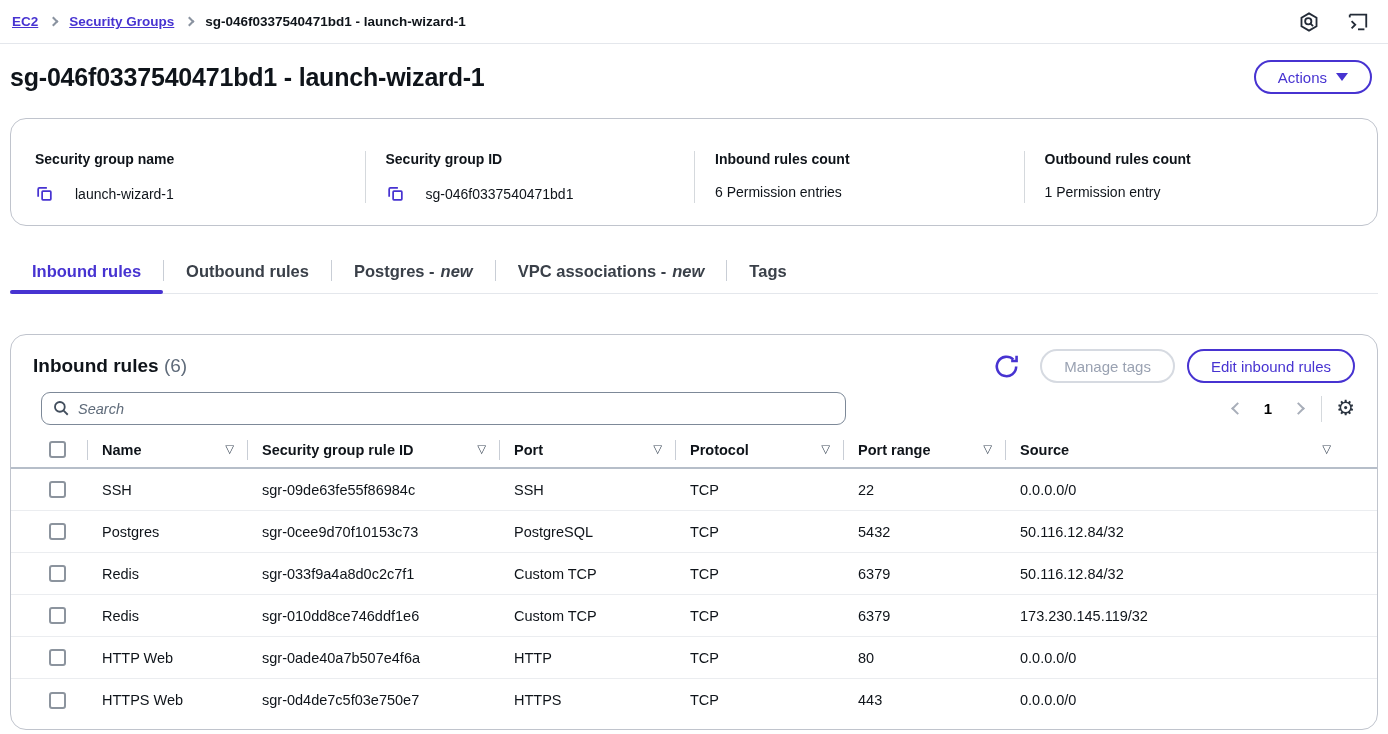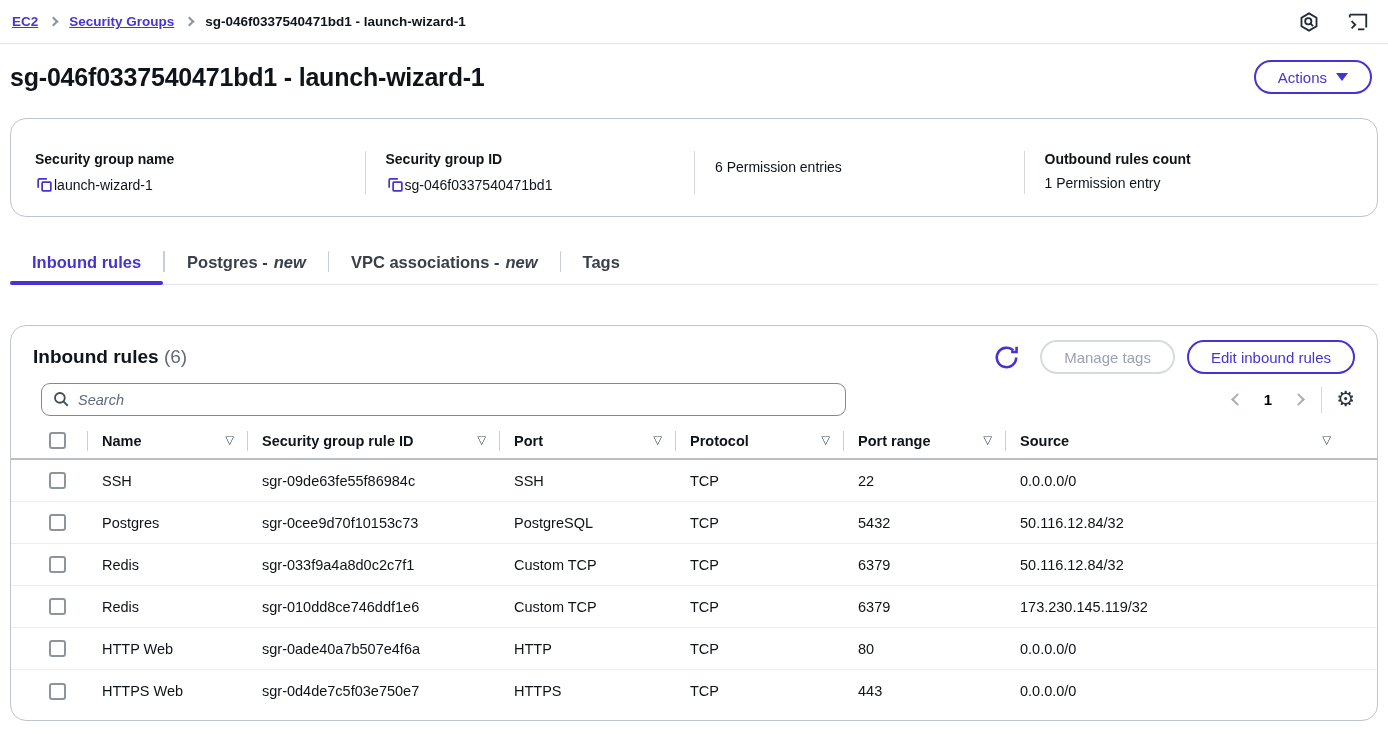--- a/index.html
+++ b/index.html
@@ -44,21 +44,21 @@
   .card{
     margin:24px 10px 0 10px;border:1px solid var(--card-border);
     border-radius:16px;background:#fff;
   }
   .details-card{padding:16px 24px 22px 24px;}
   .card-h{font-size:19px;font-weight:800;}
   .fields{display:grid;grid-template-columns:repeat(4,1fr);margin-top:16px;}
   .field{padding-right:16px;}
   .field + .field{border-left:1px solid #d5d9dd;padding-left:20px;}
   .field-label{font-weight:700;font-size:14px;}
-  .field-value{margin-top:8px;display:flex;align-items:center;gap:0;font-size:14px;}
+  .field-value{margin-top:17px;display:flex;align-items:center;gap:21px;font-size:14px;}
   .copy-ic{flex:0 0 auto;cursor:pointer;display:flex;}
   
   .tabs{display:flex;align-items:stretch;margin:30px 10px 0 10px;border-bottom:1px solid var(--hairline);}
   .tab{
     display:flex;align-items:center;padding:6px 22px 12px 22px;font-size:16.5px;font-weight:700;
     color:#3a4049;cursor:pointer;position:relative;background:none;border:none;
     font-family:"Liberation Sans",sans-serif;
   }
   .tab .suffix{font-style:italic;margin-left:6px;}
   .tab.active{color:var(--accent);}
@@ -163,38 +163,42 @@
         <span class="copy-ic">
           <svg width="19" height="19" viewBox="0 0 24 24" fill="none" stroke="#4733d1" stroke-width="2.2">
             <rect x="9" y="9" width="11" height="11" rx="1"></rect>
             <path d="M15 5H5.5A1.5 1.5 0 0 0 4 6.5V16"></path>
           </svg>
         </span>
         <span>sg-046f0337540471bd1</span>
       </div>
     </div>
     <div class="field">
+      <div class="field-label">Inbound rules count</div>
       <div class="field-value">
           <span>6 Permission entries</span>
         </div>
     </div>
     <div class="field">
       <div class="field-label">Outbound rules count</div>
       <div class="field-value">
           <span>1 Permission entry</span>
         </div>
     </div>
   </div>
 </div>
 
 <div class="tabs">
   <button class="tab active">
     <span>Inbound rules</span>
   </button>
   <span class="tab-sep"></span>
+  <button class="tab">
+    <span>Outbound rules</span>
+  </button>
   <span class="tab-sep"></span>
   <button class="tab">
     <span>Postgres -</span>
     <span class="suffix">new</span>
   </button>
   <span class="tab-sep"></span>
   <button class="tab">
     <span>VPC associations -</span>
     <span class="suffix">new</span>
   </button>

